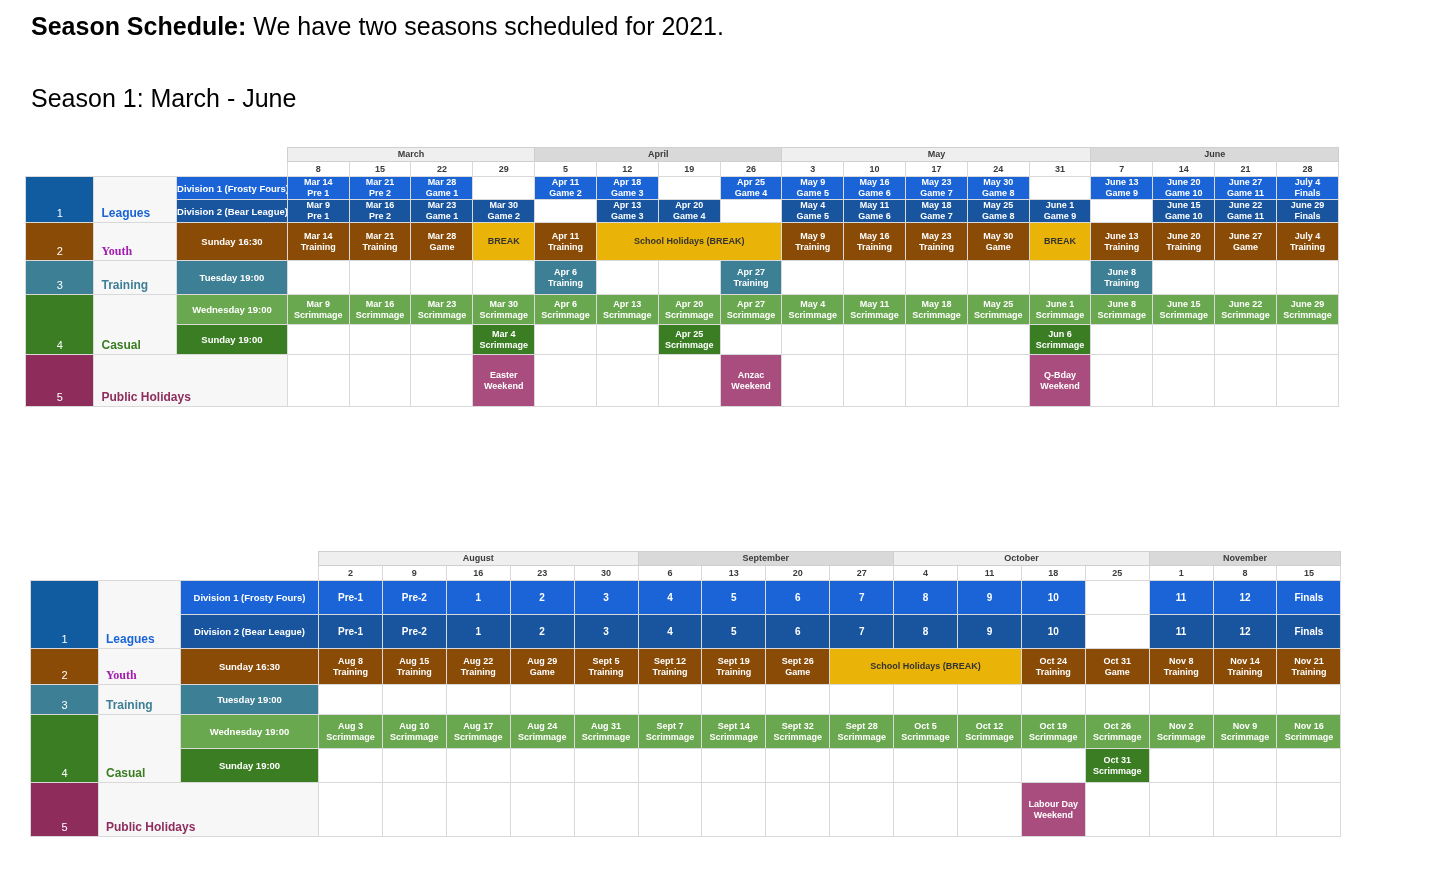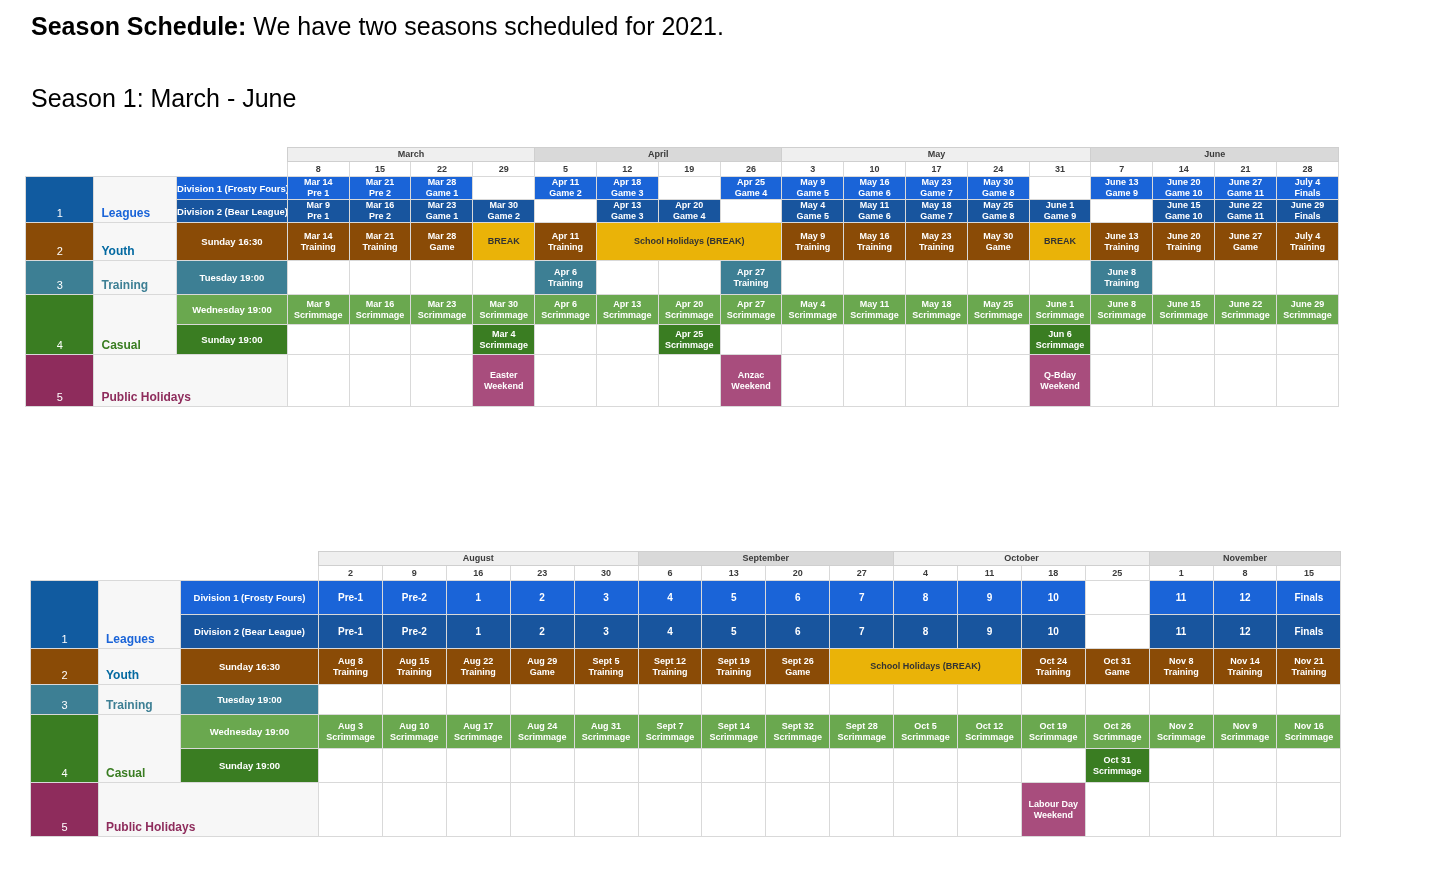--- a/index.html
+++ b/index.html
@@ -61,21 +61,21 @@
   td.sub{color:#ffffff;font-size:9.5px;font-weight:bold;}
 
   
   .c-idx-league{background:#115ba0;}
   .c-idx-youth{background:#8a4b06;}
   .c-idx-train{background:#3d7f94;}
   .c-idx-casual{background:#3a7d22;}
   .c-idx-ph{background:#8e2c5c;}
 
   .t-league{color:#1a64d8;}
-  .t-youth{color:#0369a1;}
+  .t-youth{color:#a21caf;font-family:Liberation Serif, serif;}
   .t-train{color:#3d7f94;}
   .t-casual{color:#3a7d22;}
   .t-ph{color:#8e2c5c;}
 
   .c-div1{background:#1a64d8;color:#fff;}
   .c-div2{background:#18559e;color:#fff;}
   .c-youth{background:#8a4b06;color:#fff;}
   .c-train{background:#3d7f94;color:#fff;}
   .c-scrim{background:#6aa84f;color:#fff;}
   .c-sun{background:#3a7d22;color:#fff;}

